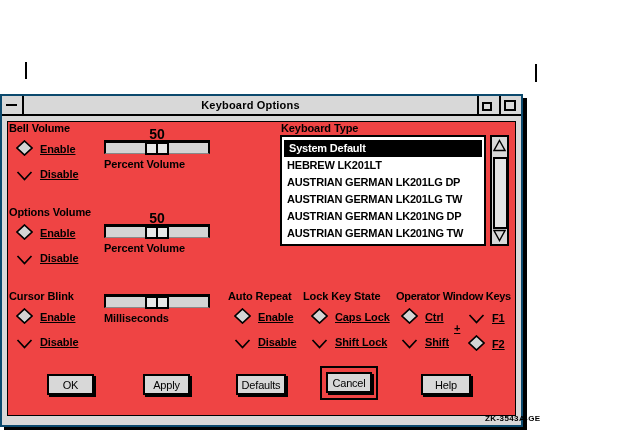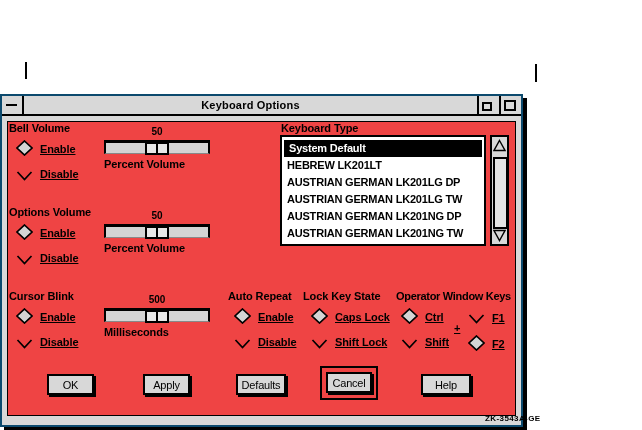--- a/index.html
+++ b/index.html
@@ -19,21 +19,21 @@
   .tb-sq-small{position:absolute;left:3px;bottom:3px;width:6px;height:5px;border:2px solid #000;}
   .tb-sq-big{position:absolute;left:3px;bottom:3px;width:8px;height:7px;border:2px solid #000;}
   .client{position:absolute;left:5px;right:5px;top:25px;bottom:9px;
           border:1px solid #000;background:#ef4444;}
   
   .hdr{position:absolute;font-size:11px;white-space:nowrap;letter-spacing:-.1px;}
   .rlabel{position:absolute;font-size:11px;white-space:nowrap;letter-spacing:-.1px;text-decoration:underline;}
   .radio{position:absolute;width:17px;height:16px;cursor:pointer;}
   
   .slider{position:absolute;width:106px;cursor:pointer;}
-  .s-value{height:14px;text-align:center;font-size:10px;}
+  .s-value{height:14px;text-align:center;font-size:14px;}
   .s-trough{position:relative;height:10px;background:#d4d4d4;
             border-top:3px solid #000;border-left:2px solid #000;
             border-right:2px solid #000;border-bottom:1px solid #888;}
   .s-thumb{position:absolute;left:50%;top:-1px;transform:translateX(-50%);
            display:flex;}
   .s-half{width:9px;height:9px;background:#e8e8e8;border:2px solid #000;}
   .s-half+.s-half{margin-left:-2px;}
   .s-caption{margin-top:4px;font-size:11px;white-space:nowrap;letter-spacing:-.1px;}
   
   .listbox{position:absolute;left:272px;top:13px;width:206px;height:111px;
@@ -159,21 +159,20 @@
           </svg>
       </div>
       <div class="rlabel" style="left:32px;top:189px">Enable</div>
       <div class="radio" style="left:8px;top:212px">
         <svg width="17" height="16" viewBox="0 0 17 16">
             <polyline points="1.5,6 8.5,13.5 15.5,6" fill="none" stroke="#000" stroke-width="1.7"></polyline>
           </svg>
       </div>
       <div class="rlabel" style="left:32px;top:214px">Disable</div>
       <div class="slider" style="left:96px;top:172px">
-        <div class="s-value">500</div>
         <div class="s-trough">
           <div class="s-thumb">
             <div class="s-half"></div>
             <div class="s-half"></div>
           </div>
         </div>
         <div class="s-caption">Milliseconds</div>
       </div>
 
       <div class="hdr" style="left:220px;top:168px">Auto Repeat</div>

